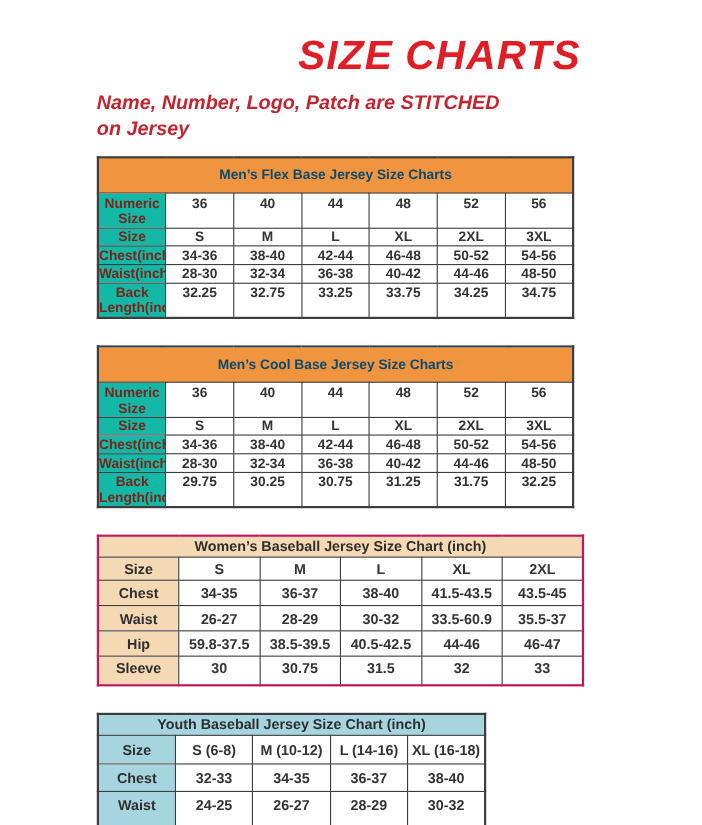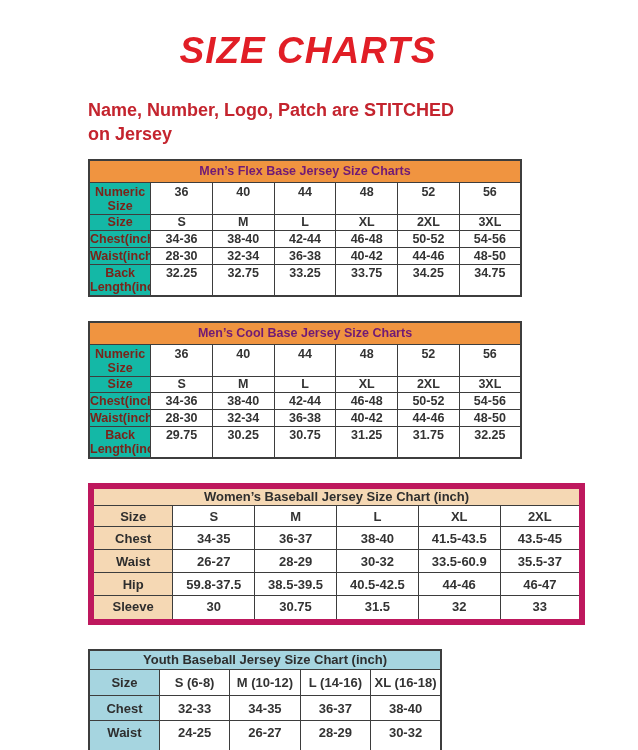--- a/index.html
+++ b/index.html
@@ -1,46 +1,46 @@
 <!DOCTYPE html>
 <html><head>
 <meta charset="utf-8">
 <style>
   * { margin:0; padding:0; box-sizing:border-box; }
   html,body { width:638px; height:750px; background:#ffffff; overflow:hidden;
               font-family:"Liberation Sans", sans-serif; }
 
   .header { width:440px; margin:30px 0 0 88px; }
-  .main-title { text-align:center; font-size:37px; font-weight:bold; font-style:italic;
+  .main-title { text-align:right; font-size:37px; font-weight:bold; font-style:italic;
                 color:#E11E26; letter-spacing:1px; }
-  .subtitle  { margin-top:26px; font-size:18px; font-weight:bold; 
+  .subtitle  { margin-top:9px; font-size:18px; font-weight:bold; font-style:italic;
                color:#C4242E; line-height:1.35; white-space:pre-line; }
 
   .tables { margin-left:88px; margin-top:12px; }
 
   table { border-collapse:collapse; table-layout:fixed; margin-bottom:24px; }
   td { border:1px solid #3d3d3d; text-align:center; font-weight:bold;
        color:#333333; overflow:hidden; white-space:pre-line; }
   td.title-cell { font-weight:bold; }
 
   
   table.mens { width:434px; border:2px solid #3d3d3d; }
   table.mens td { font-size:12.5px; }
-  table.mens td.title-cell { background:#F09440; color:#701a75; height:23px; font-size:12.5px; }
+  table.mens td.title-cell { background:#F09440; color:#0c4a6e; height:33px; font-size:12.5px; }
   table.mens td.label { background:#14b8a6; color:#7A241A; width:93px; line-height:1.15; }
   table.mens tr.r0 { height:30px; }           
   table.mens tr.r0 td { vertical-align:top; padding-top:2px; }
   table.mens tr.r1 { height:16px; }           
   table.mens tr.r2 { height:17px; }           
   table.mens tr.r3 { height:17px; }           
   table.mens tr.r4 { height:17px; }           
   table.mens tr.r4 td { vertical-align:top; padding-top:1px; }
 
   
-  table.womens { width:497px; border:6px solid #be185d; }
+  table.womens { width:443px; border:2px solid #be185d; }
   table.womens td { font-size:13px; }
   table.womens td.title-cell { background:#F5D8B4; color:#2e2e2e; height:20px; }
   table.womens td.label { background:#F5D8B4; color:#2e2e2e; width:66px; }
   table.womens tr.r0 { height:21px; }
   table.womens tr.r1, table.womens tr.r2, table.womens tr.r3 { height:23px; }
   table.womens tr.r4 { height:26px; }
   table.womens tr.r4 td { vertical-align:top; padding-top:3px; }
 
   
   table.youth { width:354px; border:2px solid #3d3d3d; }

